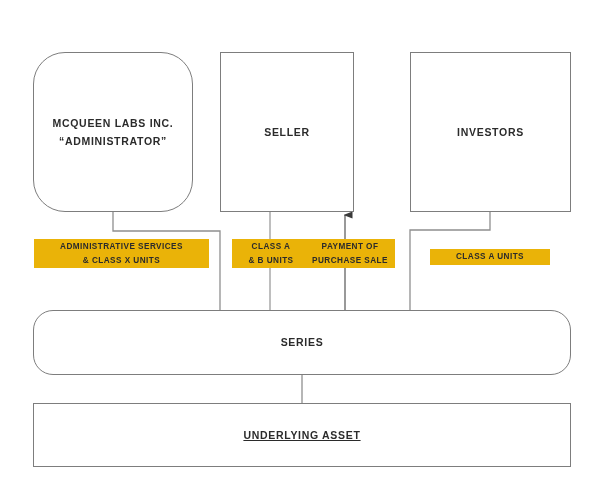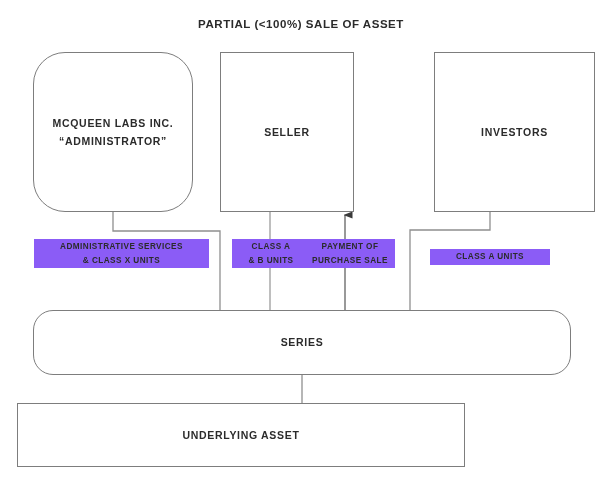--- a/index.html
+++ b/index.html
@@ -45,48 +45,47 @@
     text-align: center;
     font-size: 10.5px;
     font-weight: bold;
     letter-spacing: 0.7px;
     color: #2b2b2b;
     line-height: 1.75;
   }
   .node .line2 { display: block; }
   #node-administrator { left: 33px;  top: 52px;  width: 160px; height: 160px; border-radius: 32px; }
   #node-seller        { left: 220px; top: 52px;  width: 134px; height: 160px; }
-  #node-investors     { left: 410px; top: 52px;  width: 161px; height: 160px; margin-left: 24px; }
+  #node-investors     { left: 410px; top: 52px;  width: 161px; height: 160px; }
   #node-series        { left: 33px;  top: 310px; width: 538px; height: 65px; border-radius: 20px; }
-  #node-underlying    { left: 17px;  top: 403px; width: 448px; height: 64px; }
+  #node-underlying    { left: 33px;  top: 403px; width: 538px; height: 64px; text-decoration: underline; }
 
   .edge-label {
     position: absolute;
     text-align: center;
     font-size: 8.2px;
     font-weight: bold;
     letter-spacing: 0.45px;
     color: #2b2b2b;
     line-height: 1.65;
-    background: #8b5cf6;
+    background: #eab308;
     padding: 1px 3px;
     box-sizing: border-box;
   }
   .edge-label span { display: block; white-space: nowrap; }
   #label-admin-services  { left: 34px;  top: 239px; width: 175px; }
   #label-class-ab-units  { left: 232px; top: 239px; width: 78px;  }
   #label-payment-price   { left: 305px; top: 239px; width: 90px;  }
   #label-class-a-units   { left: 430px; top: 249px; width: 120px; }
 </style>
 </head>
 <body>
 
 <div id="canvas">
 
-  <div class="dtitle">PARTIAL (&lt;100%) SALE OF ASSET</div>
 
   <svg id="diagram-svg" viewBox="0 0 602 482" xmlns="http://www.w3.org/2000/svg">
     <defs>
       <marker id="arrow-up" markerWidth="8" markerHeight="9" refX="4" refY="1.5" orient="auto" markerUnits="userSpaceOnUse">
         <path d="M4,0 L7.6,9 L0.4,9 Z" fill="#3a3a3a"></path>
       </marker>
     </defs>
 
     <path d="M113,212 L113,231 L220,231 L220,310" fill="none" stroke="#8f8f8f" stroke-width="1.3"></path>
 

